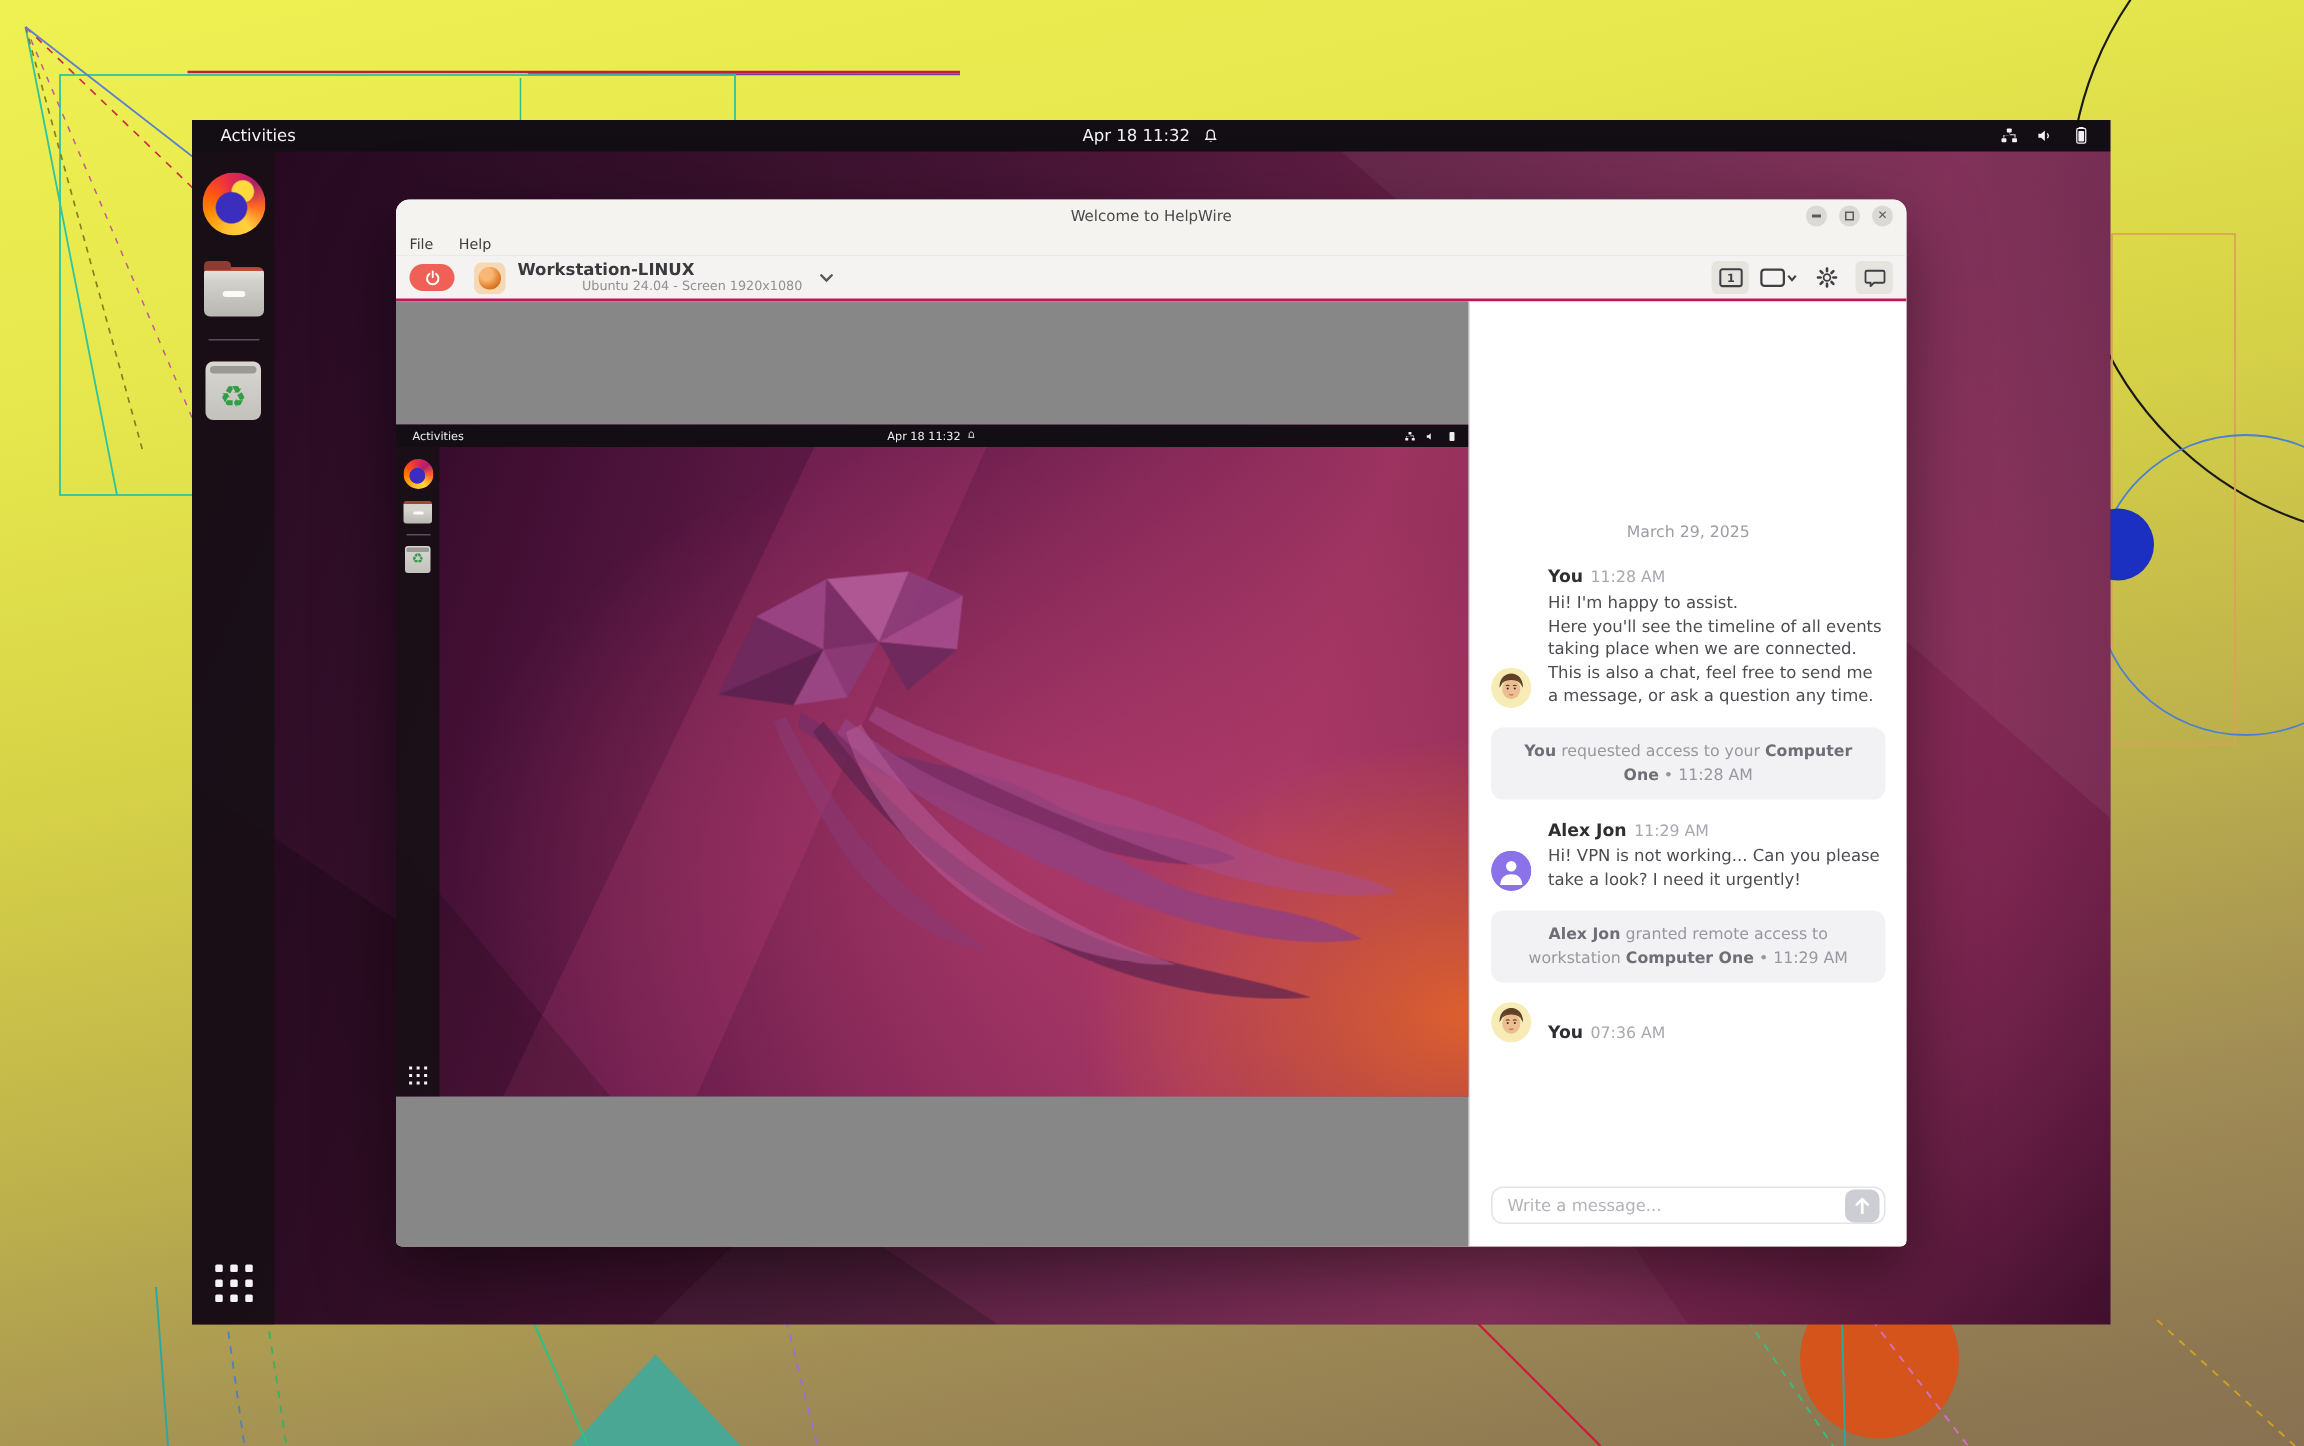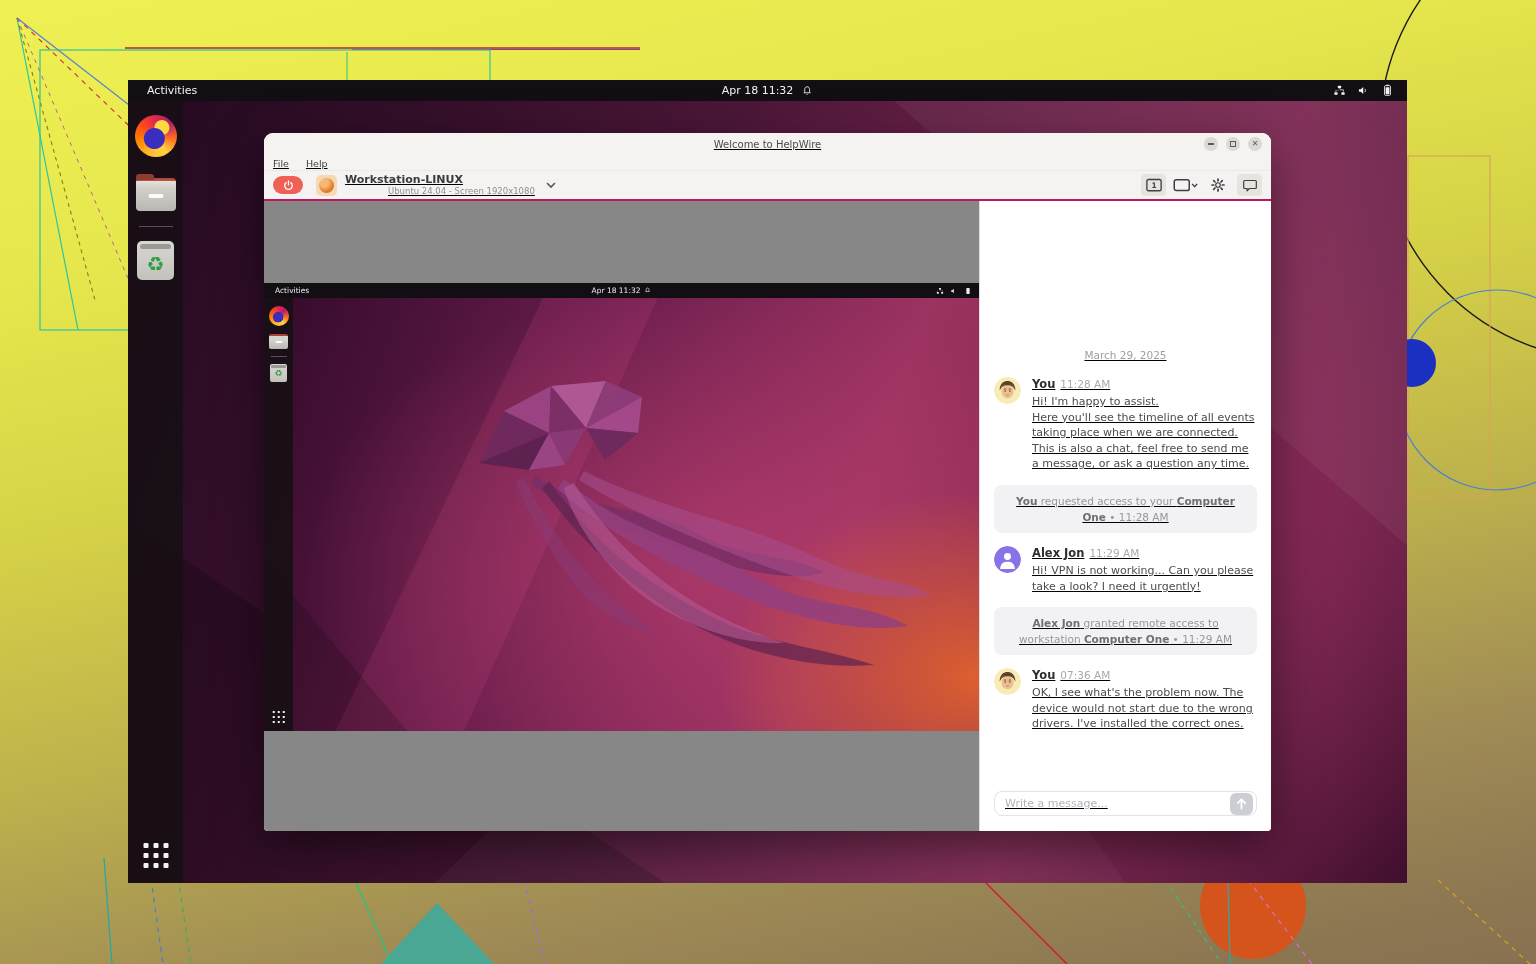--- a/index.html
+++ b/index.html
@@ -41,21 +41,21 @@
   .trash-icon { width:37px; height:39px; border-radius:5px; position:relative; display:flex; align-items:center; justify-content:center;
      background:linear-gradient(180deg,#d8d7d2 0,#c2c1bb 100%); font-size:20px; color:#2f9e44; font-weight:700; }
   .trash-icon::before { content:""; position:absolute; left:3px; top:3px; right:3px; height:5px; border-radius:3px; background:#9a9993; }
   .trash-glyph { margin-top:6px; line-height:1; }
   .dock-sep { width:34px; height:1px; background:#56505a; margin:2px 0 14px; }
   .appgrid { position:absolute; bottom:15px; left:50%; transform:translateX(-50%); display:grid; grid-template-columns:repeat(3,5px); grid-template-rows:repeat(3,5px); gap:5px; }
   .appgrid span { background:#f4f2f4; border-radius:1px; }
 
   
   #window { position:absolute; left:136px; top:53px; width:1007px; height:698px; border-radius:9px 9px 4px 4px;
-    background:#fff; box-shadow:0 16px 48px rgba(0,0,0,.5); display:flex; flex-direction:column; z-index:6; overflow:hidden;text-decoration:underline; }
+    background:#fff; box-shadow:0 16px 48px rgba(0,0,0,.5); display:flex; flex-direction:column; z-index:6; overflow:hidden; }
   .titlebar { height:23px; background:#f4f3f0; position:relative; display:flex; align-items:center; justify-content:center;
     font-size:10px; color:#4a4a4c; font-weight:500; }
   .win-controls { position:absolute; right:9px; top:4px; display:flex; gap:8px; }
   .win-btn { width:14px; height:14px; border-radius:50%; background:#dbd9d6; display:flex; align-items:center; justify-content:center; color:#5c5c5c; font-size:8px; line-height:1; }
   .win-btn .minbar { width:6px; height:1.5px; background:#5c5c5c; }
   .win-btn .maxbox { width:6px; height:6px; border:1.2px solid #5c5c5c; }
   .menubar { height:15px; background:#f4f3f0; display:flex; align-items:center; gap:17px; padding-left:9px; font-size:9.5px; color:#3c3c3e; border-bottom:1px solid #eceae6; }
   .toolbar { height:30px; background:#f4f3f1; border-bottom:2px solid #be185d; display:flex; align-items:center; padding:0 9px; }
   .power-btn { width:30px; height:18px; border-radius:9px; background:#ef6156; display:flex; align-items:center; justify-content:center; margin-right:13px; }
   .ws-avatar { width:21px; height:21px; border-radius:5px; background:#f6d9b4; display:flex; align-items:center; justify-content:center; margin-right:8px; }
@@ -99,21 +99,21 @@
   .iappgrid span { background:#f4f2f4; }
 
   
   #chat { flex:1; background:#fff; border-left:1px solid #dedee2; display:flex; flex-direction:column; min-width:0; }
   .chat-header { padding:11px 14px 8px; border-bottom:1px solid #e9e9ed; }
   .chat-title { font-size:14.5px; font-weight:700; color:#232327; }
   .chat-sub { font-size:10.5px; color:#9d9da5; margin-top:3px; }
   .chat-scroll { flex:1; padding:0 14px; overflow:hidden; }
   .chat-spacer { height:138px; }
   .chat-date { text-align:center; font-size:10.5px; color:#9d9da5; margin:10px 0 16px; }
-  .msg { display:flex; gap:11px; margin-bottom:13px; }
+  .msg { display:flex; gap:11px; margin-bottom:13px;align-items:flex-end; }
   .msg .avatar { width:27px; height:27px; border-radius:50%; flex:0 0 27px; overflow:hidden; }
   .msg .m-body { flex:1; min-width:0; }
   .m-head { font-size:11.5px; }
   .m-sender { font-weight:700; color:#2e2e33; }
   .m-time { color:#a8a8b0; font-size:10.5px; margin-left:5px; }
   .m-text { font-size:11px; color:#4c4c52; line-height:15.6px; margin-top:3px; }
   .sysmsg { background:#f2f2f4; border-radius:8px; padding:8px 12px; text-align:center;
     font-size:10.5px; color:#97979f; line-height:16px; margin-bottom:13px; }
   .sysmsg b { color:#6e6e76; font-weight:700; }
   .chat-inputbar { padding:8px 14px 15px; }
@@ -411,21 +411,20 @@
                 <ellipse cx="12" cy="12.8" rx="5.4" ry="6" fill="#edbe92"></ellipse>
                 <path d="M6.6 9.6 C7.4 6.4 10 5.8 12 5.8 C14 5.8 16.6 6.4 17.4 9.6 C16 7.8 14 7.4 12 7.4 C10 7.4 8 7.8 6.6 9.6 Z" fill="#5f4126"></path>
                 <circle cx="9.9" cy="12.4" r=".6" fill="#3a2a1a"></circle>
                   <circle cx="14.1" cy="12.4" r=".6" fill="#3a2a1a"></circle>
                 <path d="M8.8 10.9 q1.1 -.7 2.2 0 M13 10.9 q1.1 -.7 2.2 0" stroke="#4a3322" stroke-width=".6" fill="none"></path>
                 <path d="M10.8 15.8 q1.2 .9 2.4 0" stroke="#b07a5a" stroke-width=".7" fill="none"></path>
               </svg>
             </div>
             <div class="m-body">
               <div class="m-head"><span class="m-sender">You</span><span class="m-time">07:36 AM</span></div>
-              <div class="m-text">OK, I see what's the problem now. The device would not start due to the wrong drivers. I've installed the correct ones.</div>
             </div>
           </div>
         </div>
 
         <div class="chat-inputbar">
           <div class="input-wrap">
             <input type="text" placeholder="Write a message..." style="">
             <span class="send-btn">
               <svg width="11" height="12" viewBox="0 0 12 13" fill="none" stroke="#fff" stroke-width="2" stroke-linecap="round" stroke-linejoin="round">
                 <line x1="6" y1="11.5" x2="6" y2="2"></line>

